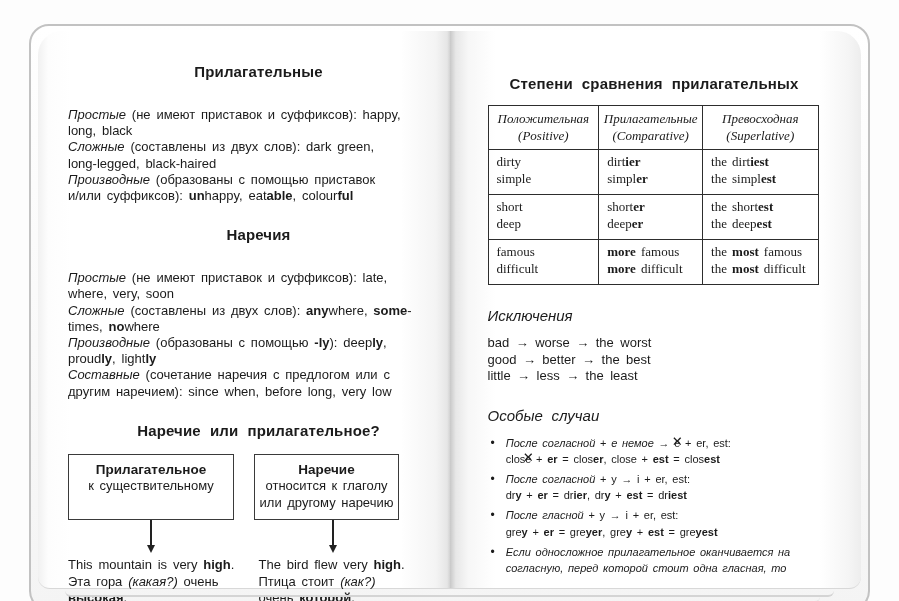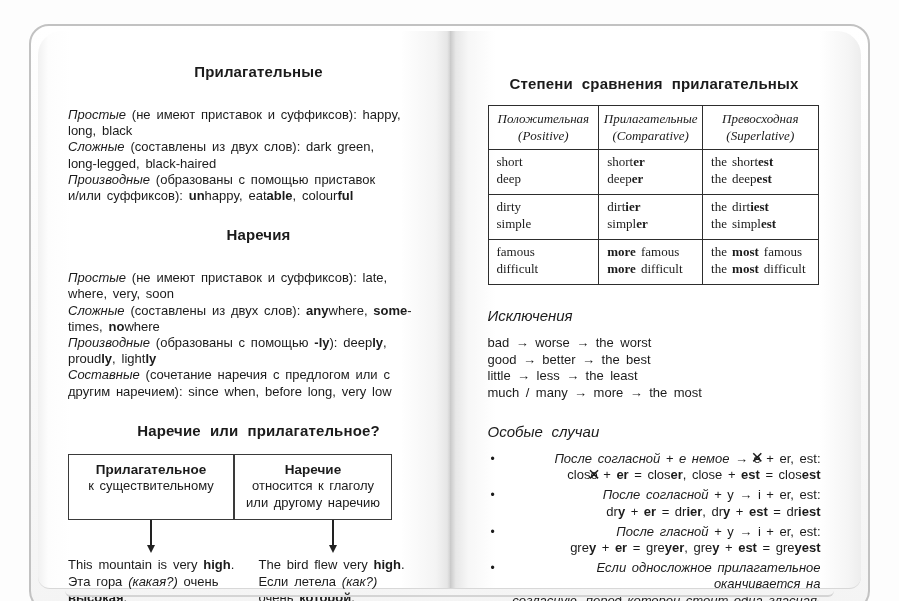--- a/index.html
+++ b/index.html
@@ -48,28 +48,28 @@
   .i  { font-style: italic; }
   .x  { position: relative; display: inline-block; font-style: normal; }
   .x::after {
     content: "\2715"; position: absolute; left: 50%; top: 46%;
     transform: translate(-50%, -50%); font-size: 1.2em; font-weight: 400;
   }
 
   .mt1 { margin-top: 27px; }
   .mt2 { margin-top: 22px; }
 
-  .boxes { display: flex; margin-top: 15px; }
+  .boxes { display: flex; gap: 20px; margin-top: 15px; }
   .box {
     border: 1.5px solid #3a3a3a; background: #fff;
     padding: 7px 4px 8px; text-align: center;
     font-size: 13px; line-height: 16.5px; word-spacing: .15em;
   }
   .box.bx1 { width: 166px; }
-  .box.bx2 { width: 158px; text-align: center; }
+  .box.bx2 { width: 145px; text-align: center; }
   .box-title { font-weight: 700; font-size: 13.5px; }
 
   .arrows { position: relative; height: 37px; }
   .arrow { position: absolute; top: 0; width: 1.5px; height: 25px; background: #222; }
   .arrow::after {
     content: ""; position: absolute; left: 50%; bottom: -8px; transform: translateX(-50%);
     border: 4.5px solid transparent; border-top: 8px solid #222; border-bottom: 0;
   }
   .arrow.a1 { left: 82px; }
   .arrow.a2 { left: 264px; }
@@ -88,21 +88,21 @@
     padding: 5px 2px; line-height: 16.5px;
   }
   table.cmp td { padding: 4px 6px 7px 8px; line-height: 16.5px; vertical-align: top; word-spacing: .14em; }
   col.c1 { width: 111px; } col.c2 { width: 104px; } col.c3 { width: 116px; }
 
   .exc-lines { margin-top: 11px; font-size: 13px; line-height: 16.5px; word-spacing: .22em; }
 
   .bullets { margin-top: 11px; }
   .bullet { display: flex; gap: 11px; margin-bottom: 4px; }
   .dot { font-size: 12px; line-height: 16.2px; padding-left: 3px; }
-  .bullet-body { flex: 1; font-size: 13px; line-height: 16.2px; word-spacing: .15em; text-align: right; }
+  .bullet-body { flex: 1; font-size: 11px; line-height: 16.2px; word-spacing: .15em; }
 </style>
 </head>
 <body>
 
 <div class="scene">
   <div class="book">
     <div class="pages">
 
       <div class="page left">
         <div class="content l">
@@ -126,21 +126,21 @@
             </div>
           </div>
 
           <div class="arrows">
             <div class="arrow a1"></div>
             <div class="arrow a2"></div>
           </div>
 
           <div class="examples">
             <div class="example"><span>This mountain is very </span><span class="b">high</span><span>.</span><br><span>Эта гора </span><span class="i">(какая?)</span><span> очень</span><br><span class="b">высокая</span><span>.</span></div>
-            <div class="example"><span>The bird flew very </span><span class="b">high</span><span>.</span><br><span>Если летела </span><span class="i">(как?)</span><br><span>очень </span><span class="b">которой</span><span>.</span></div>
+            <div class="example"><span>The bird flew very </span><span class="b">high</span><span>.</span><br><span>Птица стоит </span><span class="i">(как?)</span><br><span>очень </span><span class="b">которой</span><span>.</span></div>
           </div>
         </div>
       </div>
 
       <div class="page right">
         <div class="content r">
           <div class="h">Степени сравнения прилагательных</div>
 
           <table class="cmp">
             <colgroup>
@@ -159,43 +159,42 @@
                   <span>(Comparative)</span>
                 </th>
                 <th>
                   <span>Превосходная</span><br>
                   <span>(Superlative)</span>
                 </th>
               </tr>
             </thead>
             <tbody>
               <tr>
+                <td>dirty<br>simple</td>
+                <td><span>dirt</span><span class="b">ier</span><br><span>simpl</span><span class="b">er</span></td>
+                <td><span>the dirt</span><span class="b">iest</span><br><span>the simpl</span><span class="b">est</span></td>
+              </tr>
+              <tr>
                 <td>short<br>deep</td>
                 <td><span>short</span><span class="b">er</span><br><span>deep</span><span class="b">er</span></td>
                 <td><span>the short</span><span class="b">est</span><br><span>the deep</span><span class="b">est</span></td>
-              </tr>
-              <tr>
-                <td>dirty<br>simple</td>
-                <td><span>dirt</span><span class="b">ier</span><br><span>simpl</span><span class="b">er</span></td>
-                <td><span>the dirt</span><span class="b">iest</span><br><span>the simpl</span><span class="b">est</span></td>
               </tr>
               <tr>
                 <td>famous<br>difficult</td>
                 <td><span class="b">more</span><span> famous</span><br><span class="b">more</span><span> difficult</span></td>
                 <td><span>the </span><span class="b">most</span><span> famous</span><br><span>the </span><span class="b">most</span><span> difficult</span></td>
               </tr>
             </tbody>
           </table>
 
           <div class="hi mt2">Исключения</div>
           <div class="exc-lines">
             <div>bad → worse → the worst</div>
             <div>good → better → the best</div>
             <div>little → less → the least</div>
-            <div>much / many → more → the most</div>
           </div>
 
           <div class="hi mt2">Особые случаи</div>
           <div class="bullets">
             <div class="bullet">
               <span class="dot">•</span>
               <div class="bullet-body">
                 <div><span class="i">После согласной</span><span> + </span><span class="i">е немое</span><span> → </span><span class="x">е</span><span> + er, est:</span></div>
                 <div><span>clos</span><span class="x">е</span><span> + </span><span class="b">er</span><span> = clos</span><span class="b">er</span><span>, close + </span><span class="b">est</span><span> = clos</span><span class="b">est</span></div>
               </div>

